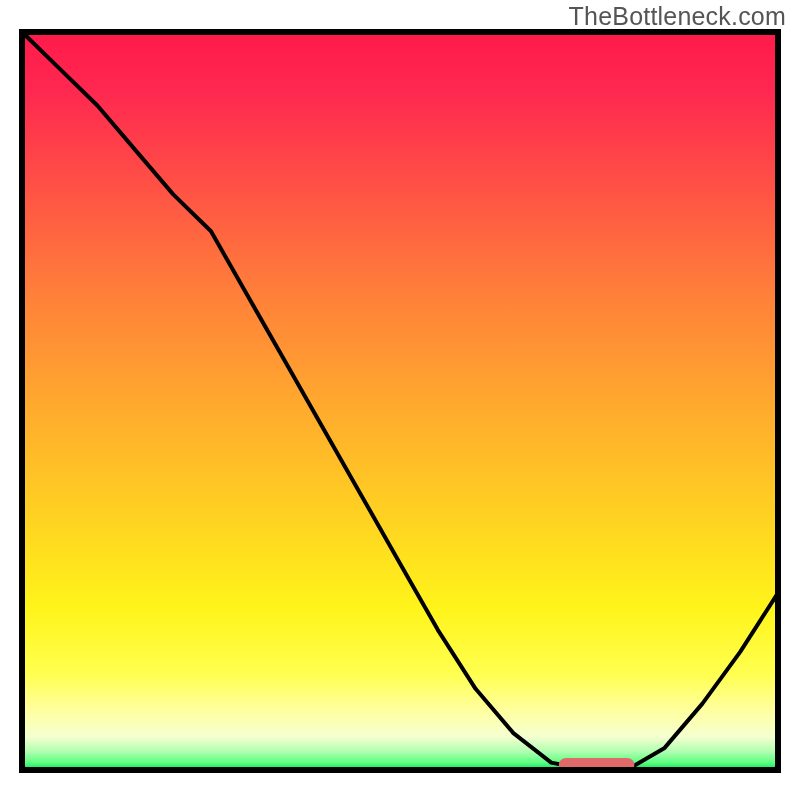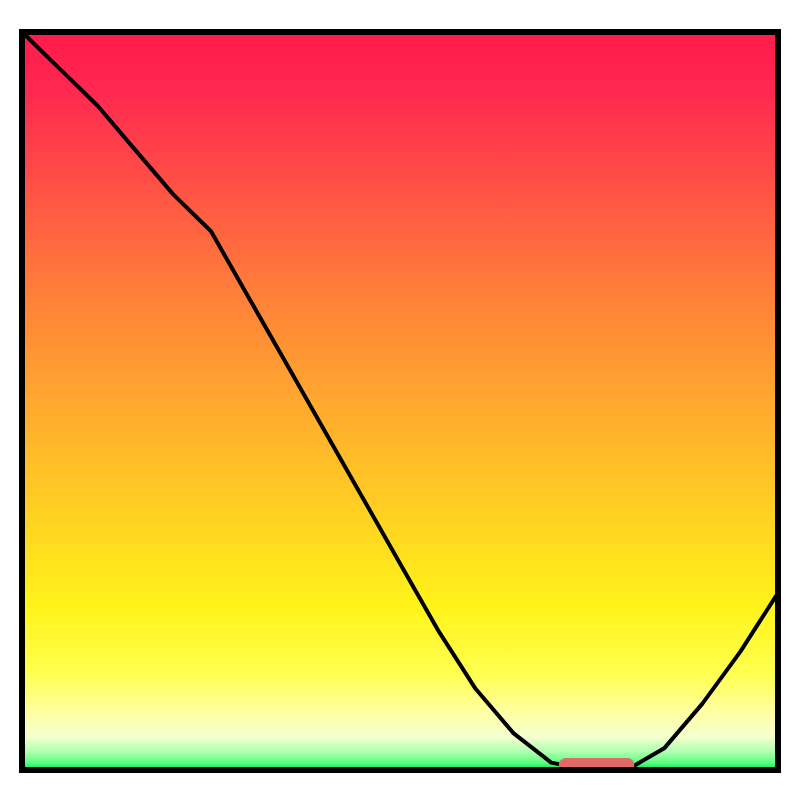--- a/index.html
+++ b/index.html
@@ -30,20 +30,21 @@
     top: 0;
     left: 0;
     width: 800px;
     height: 800px;
   }
 </style>
 </head>
 <body>
 <div class="container">
 
+<div class="watermark">TheBottleneck.com</div>
 
 <svg class="chart" viewBox="0 0 800 800">
   <defs>
     <linearGradient id="bg-grad" x1="0" y1="0" x2="0" y2="1">
       <stop offset="0" stop-color="#ff1a4a"></stop>
       <stop offset="0.08" stop-color="#ff2850"></stop>
       <stop offset="0.20" stop-color="#ff4e46"></stop>
       <stop offset="0.35" stop-color="#ff7e3a"></stop>
       <stop offset="0.50" stop-color="#ffa82e"></stop>
       <stop offset="0.65" stop-color="#ffd022"></stop>

